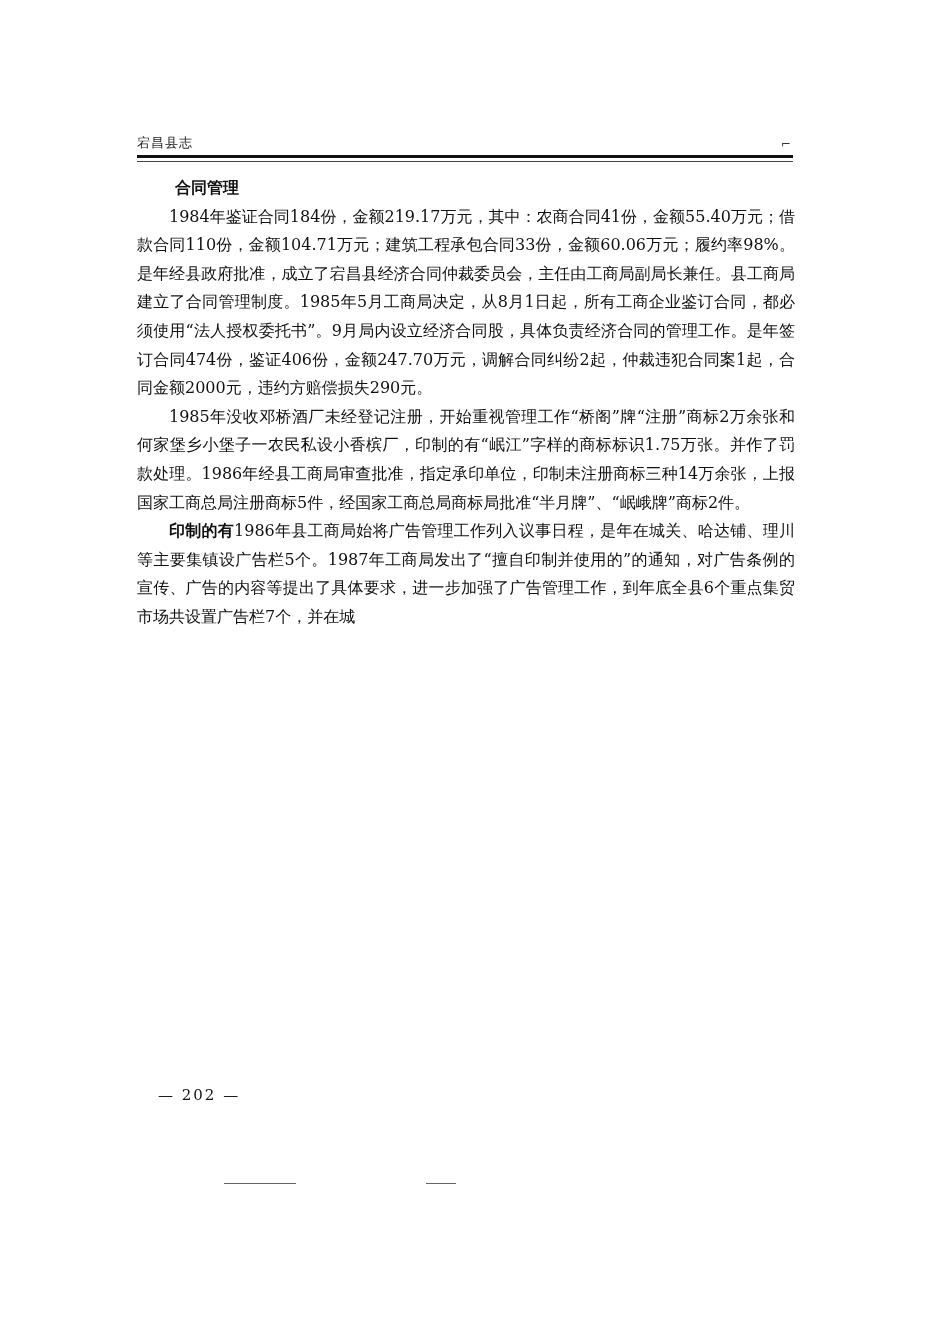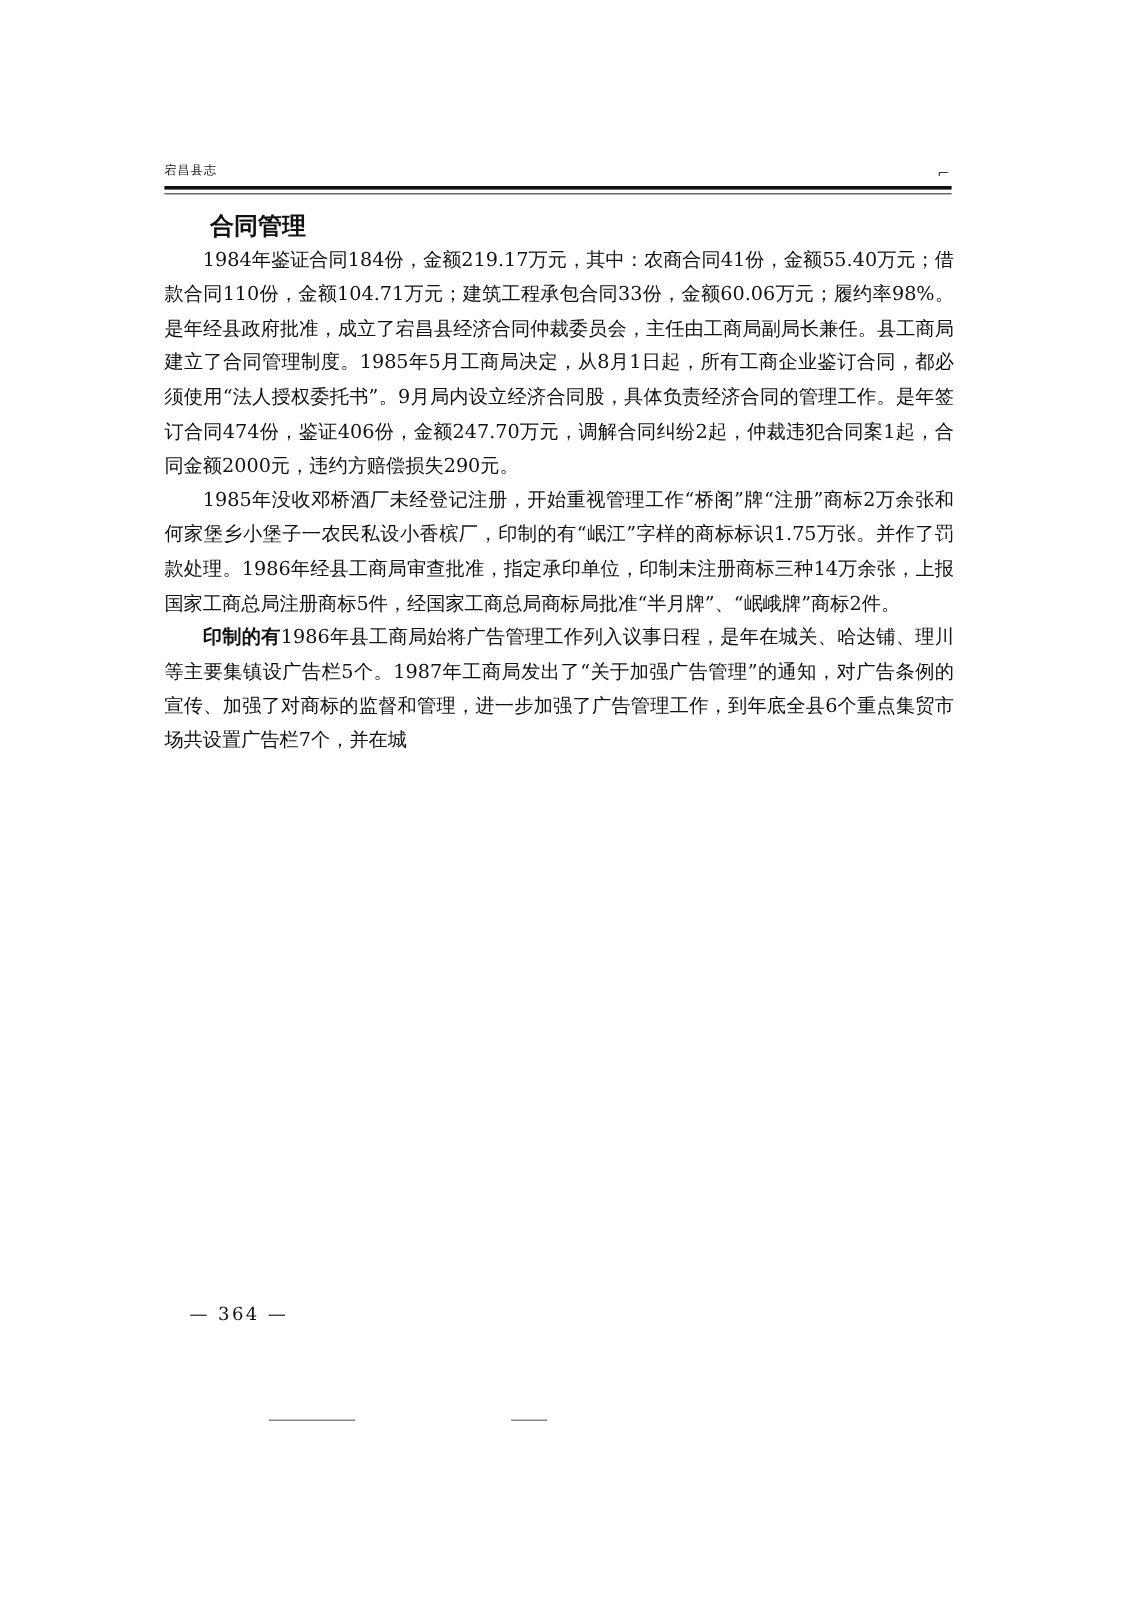--- a/index.html
+++ b/index.html
@@ -15,21 +15,21 @@
       font-family: "DejaVu Serif", "Liberation Serif", serif;
       color: #111111;
     }
     .page-header {
       position: absolute;
       left: 137px;
       top: 133px;
       width: 656px;
     }
     .header-title {
-      font-size: 10px;
+      font-size: 13px;
       letter-spacing: 1px;
       line-height: 20px;
       color: #1a1a1a;
     }
     .header-rule-thick {
       position: absolute;
       left: 0;
       top: 22px;
       width: 656px;
       height: 3px;
@@ -56,21 +56,21 @@
       top: 174px;
       width: 658px;
       font-size: 16px;
       line-height: 28.6px;
       text-align: justify;
       text-justify: inter-character;
     }
     .section-heading {
       font-family: "DejaVu Sans", "Liberation Sans", sans-serif;
       font-weight: bold;
-      font-size: 20px;
+      font-size: 16px;
       padding-left: 38px;
       margin: 0;
       line-height: 28.6px;
     }
     .para {
       margin: 0;
       text-indent: 2em;
     }
     .run-in {
       font-family: "DejaVu Sans", "Liberation Sans", sans-serif;
@@ -97,19 +97,19 @@
   <div class="header-mark">⌐</div>
   <div class="header-rule-thick"></div>
   <div class="header-rule-thin"></div>
 </div>
 
 <div class="content">
   <h3 class="section-heading">合同管理</h3>
   <p class="para"><span class="run-in"></span><span>1984年鉴证合同184份，金额219.17万元，其中：农商合同41份，金额55.40万元；借款合同110份，金额104.71万元；建筑工程承包合同33份，金额60.06万元；履约率98%。是年经县政府批准，成立了宕昌县经济合同仲裁委员会，主任由工商局副局长兼任。县工商局建立了合同管理制度。1985年5月工商局决定，从8月1日起，所有工商企业鉴订合同，都必须使用“法人授权委托书”。9月局内设立经济合同股，具体负责经济合同的管理工作。是年签订合同474份，鉴证406份，金额247.70万元，调解合同纠纷2起，仲裁违犯合同案1起，合同金额2000元，违约方赔偿损失290元。</span></p>
 
   <p class="para"><span class="run-in"></span><span>1985年没收邓桥酒厂未经登记注册，开始重视管理工作“桥阁”牌“注册”商标2万余张和何家堡乡小堡子一农民私设小香槟厂，印制的有“岷江”字样的商标标识1.75万张。并作了罚款处理。1986年经县工商局审查批准，指定承印单位，印制未注册商标三种14万余张，上报国家工商总局注册商标5件，经国家工商总局商标局批准“半月牌”、“岷峨牌”商标2件。</span></p>
-  <p class="para"><span class="run-in">印制的有</span><span>1986年县工商局始将广告管理工作列入议事日程，是年在城关、哈达铺、理川等主要集镇设广告栏5个。1987年工商局发出了“关于加强广告管理”的通知，对广告条例的宣传、加强了对商标的监督和管理，进一步加强了广告管理工作，到年底全县6个重点集贸市场共设置广告栏7个，并在城</span></p>
+  <p class="para"><span class="run-in">印制的有</span><span>1986年县工商局始将广告管理工作列入议事日程，是年在城关、哈达铺、理川等主要集镇设广告栏5个。1987年工商局发出了“擅自印制并使用的”的通知，对广告条例的宣传、广告的内容等提出了具体要求，进一步加强了广告管理工作，到年底全县6个重点集贸市场共设置广告栏7个，并在城</span></p>
 </div>
 
-<div class="page-number">— 364 —</div>
+<div class="page-number">— 202 —</div>
 
 <div class="scan-line" style="left:224px; top:1183px; width:72px;"></div>
 <div class="scan-line" style="left:426px; top:1183px; width:30px;"></div>
 
 </body></html>

